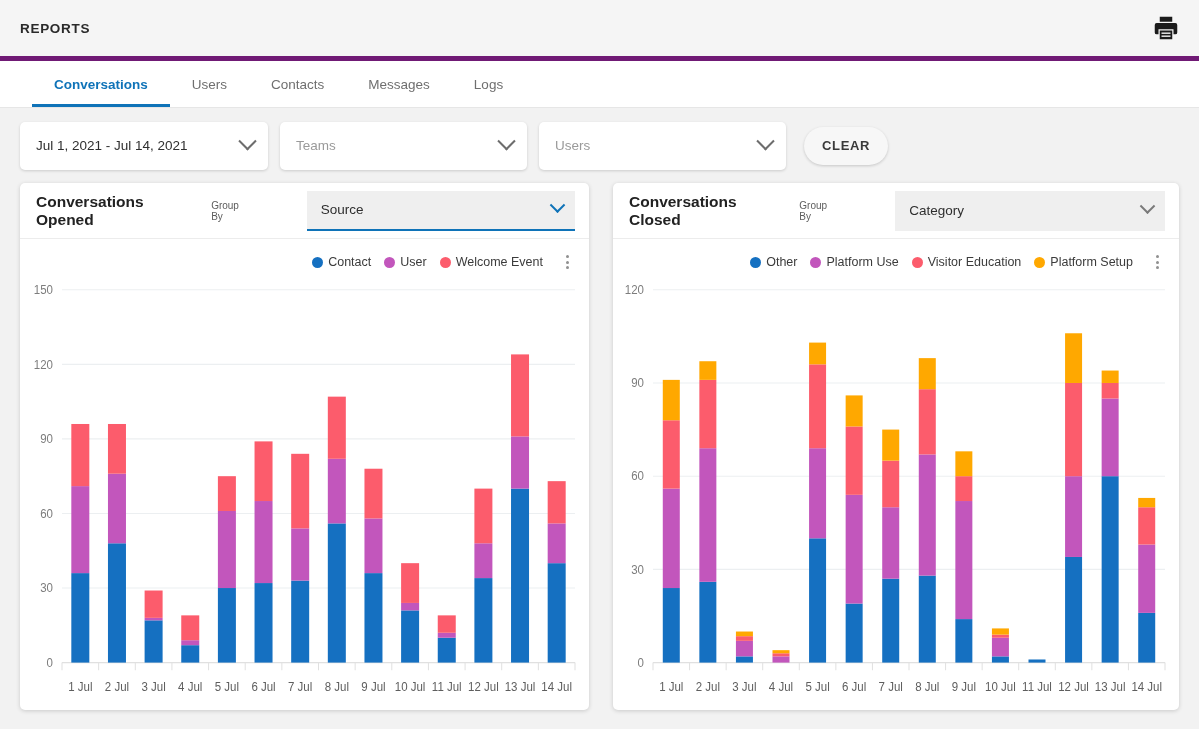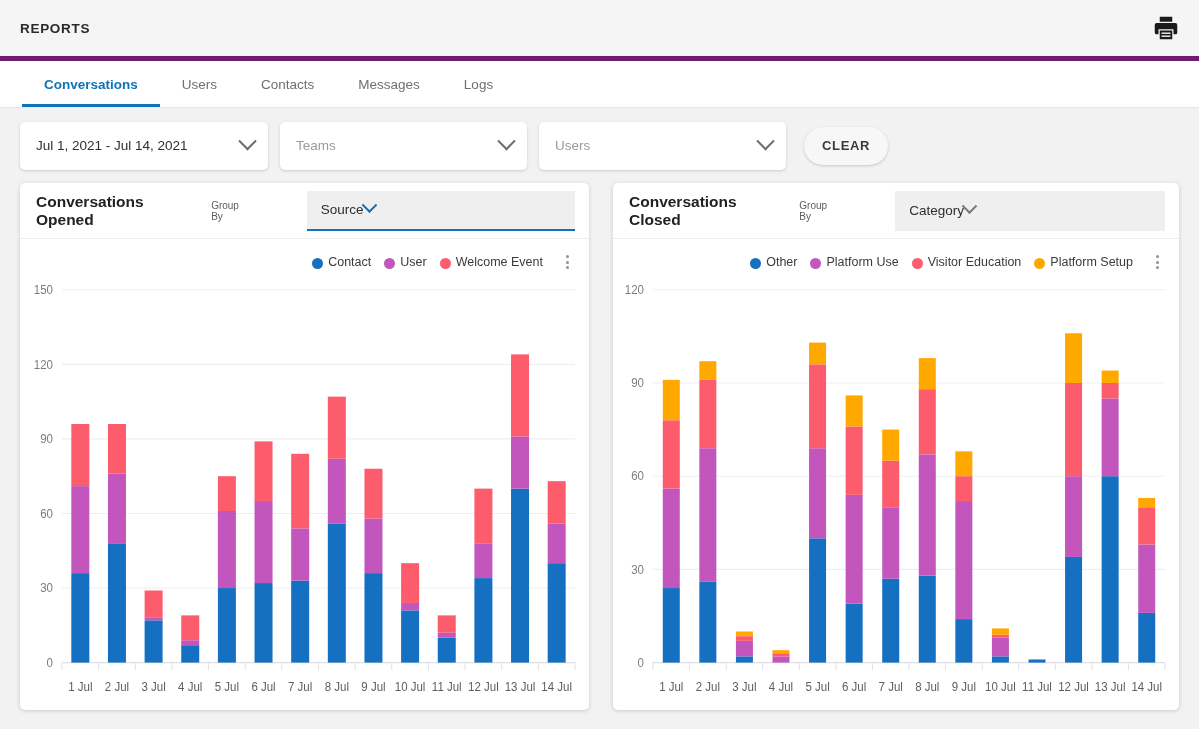--- a/index.html
+++ b/index.html
@@ -23,21 +23,21 @@
   }
   .topbar-right { display: flex; align-items: center; gap: 20px; }
   .meta { text-align: left; line-height: 1.55; }
   .meta div { font-size: 12.5px; color: #7b7b7b; }
   .print-icon { width: 30px; height: 30px; display: block; }
 
   
   .tabs {
     height: 47px; background: #fff;
     border-bottom: 1px solid #e6e6e6;
-    display: flex; align-items: stretch; padding-left: 22px;
+    display: flex; align-items: stretch; padding-left: 32px;
   }
   .tab {
     display: flex; align-items: center; justify-content: center;
     font-size: 13.5px; color: #6f6f6f; cursor: pointer;
     padding: 0 22px; position: relative; white-space: nowrap;
   }
   .tab.active { color: #0f73b8; font-weight: bold; }
   .tab.active::after {
     content: ""; position: absolute; left: 0; right: 0; bottom: 0;
     height: 3px; background: #0f73b8;
@@ -87,38 +87,38 @@
 
   .card-head {
     height: 56px; display: flex; align-items: center;
     padding: 0 14px 0 16px; border-bottom: 1px solid #ececec;
     gap: 12px;
   }
   .card-title { font-size: 15.5px; font-weight: bold; color: #222; }
   .groupby-label { font-size: 10px; color: #5d5d5d; margin-left: auto; }
   .groupby {
     width: 278px; height: 40px; background: #efefef;
-    display: flex; align-items: center; 
+    display: flex; align-items: center; justify-content: space-between;
     padding: 0 12px 0 14px; font-size: 13.5px; color: #2e2e2e;
     cursor: pointer;
     margin-left: 43px;
   }
   .groupby.focused { border-bottom: 2px solid #0f73b8; }
   .gb-chev {
     width: 11px; height: 11px; border-right: 2px solid #7a7a7a;
     border-bottom: 2px solid #7a7a7a; transform: rotate(45deg) translate(-3px,-3px);
   }
   .groupby.focused .gb-chev { border-color: #0f73b8; }
 
   
   .legend {
     display: flex; align-items: center; justify-content: flex-end;
     gap: 13px; padding: 14px 14px 2px 0; height: 34px;
   }
-  .lg-item { display: flex; align-items: flex-end; gap: 5px; }
+  .lg-item { display: flex; align-items: center; gap: 5px; }
   .lg-dot { width: 11px; height: 11px; border-radius: 50%; flex: none; }
   .lg-txt { font-size: 12.5px; color: #3b3b3b; white-space: nowrap; }
   .kebab {
     width: 16px; display: flex; flex-direction: column; align-items: center;
     gap: 2.5px; margin-left: 3px; cursor: pointer;
   }
   .kebab i { width: 3px; height: 3px; border-radius: 50%; background: #909090; display:block; }
 
   
   .plot-wrap { flex: 1; position: relative; }

